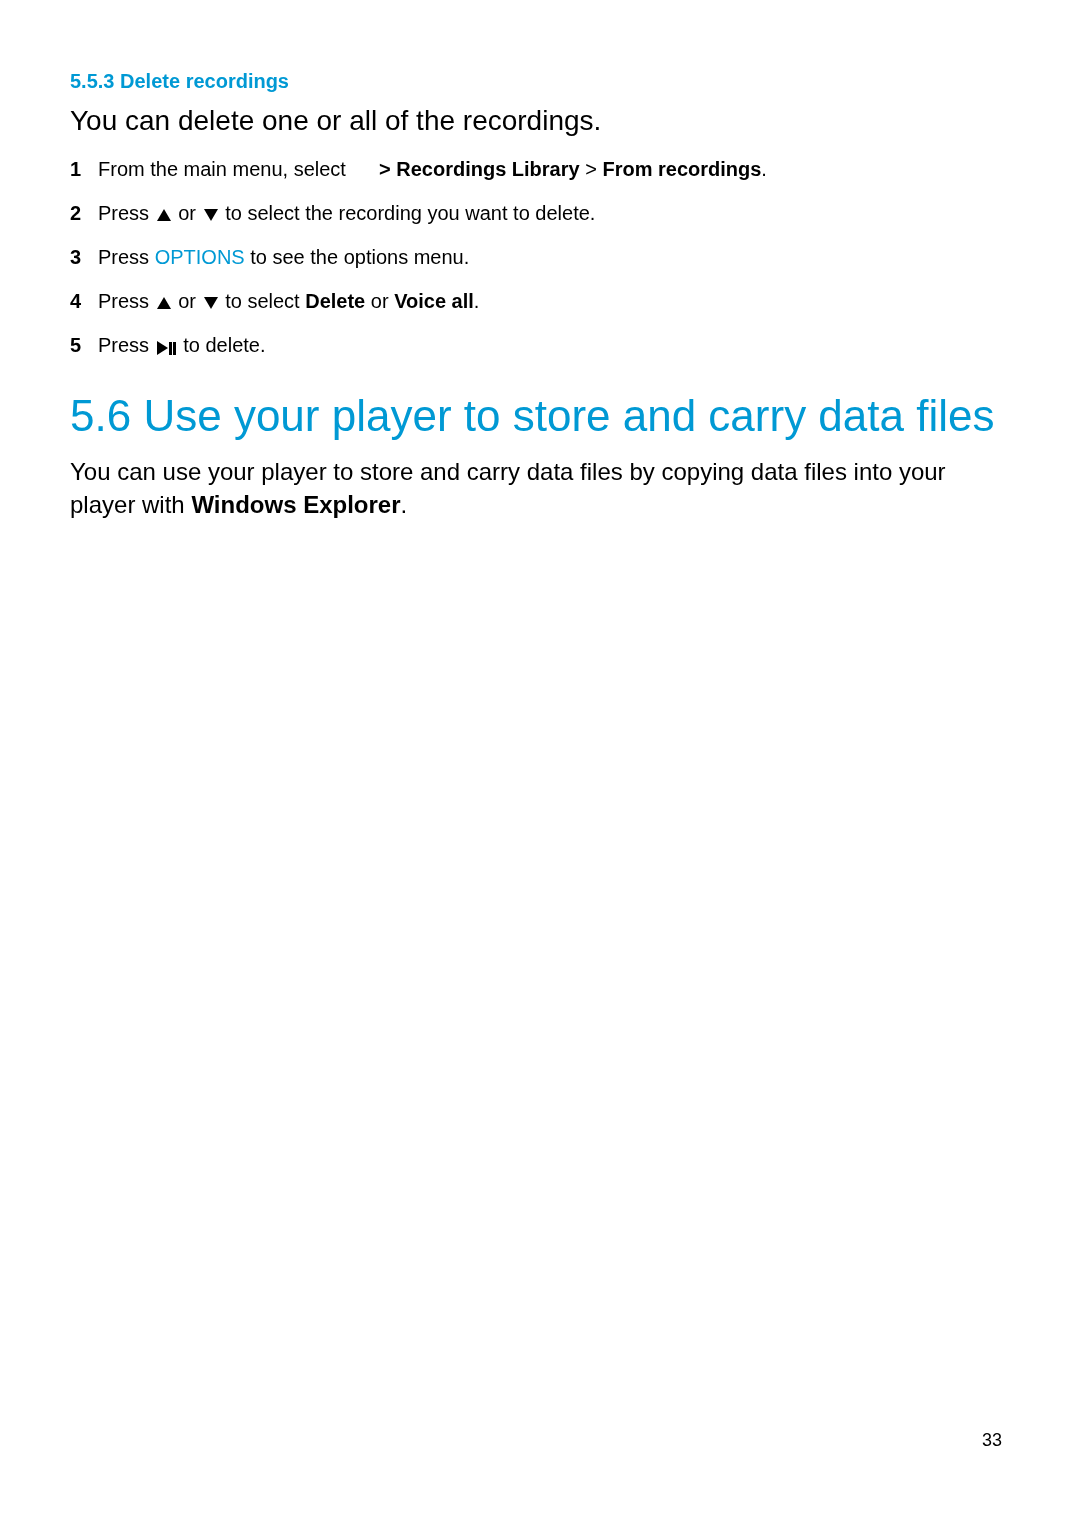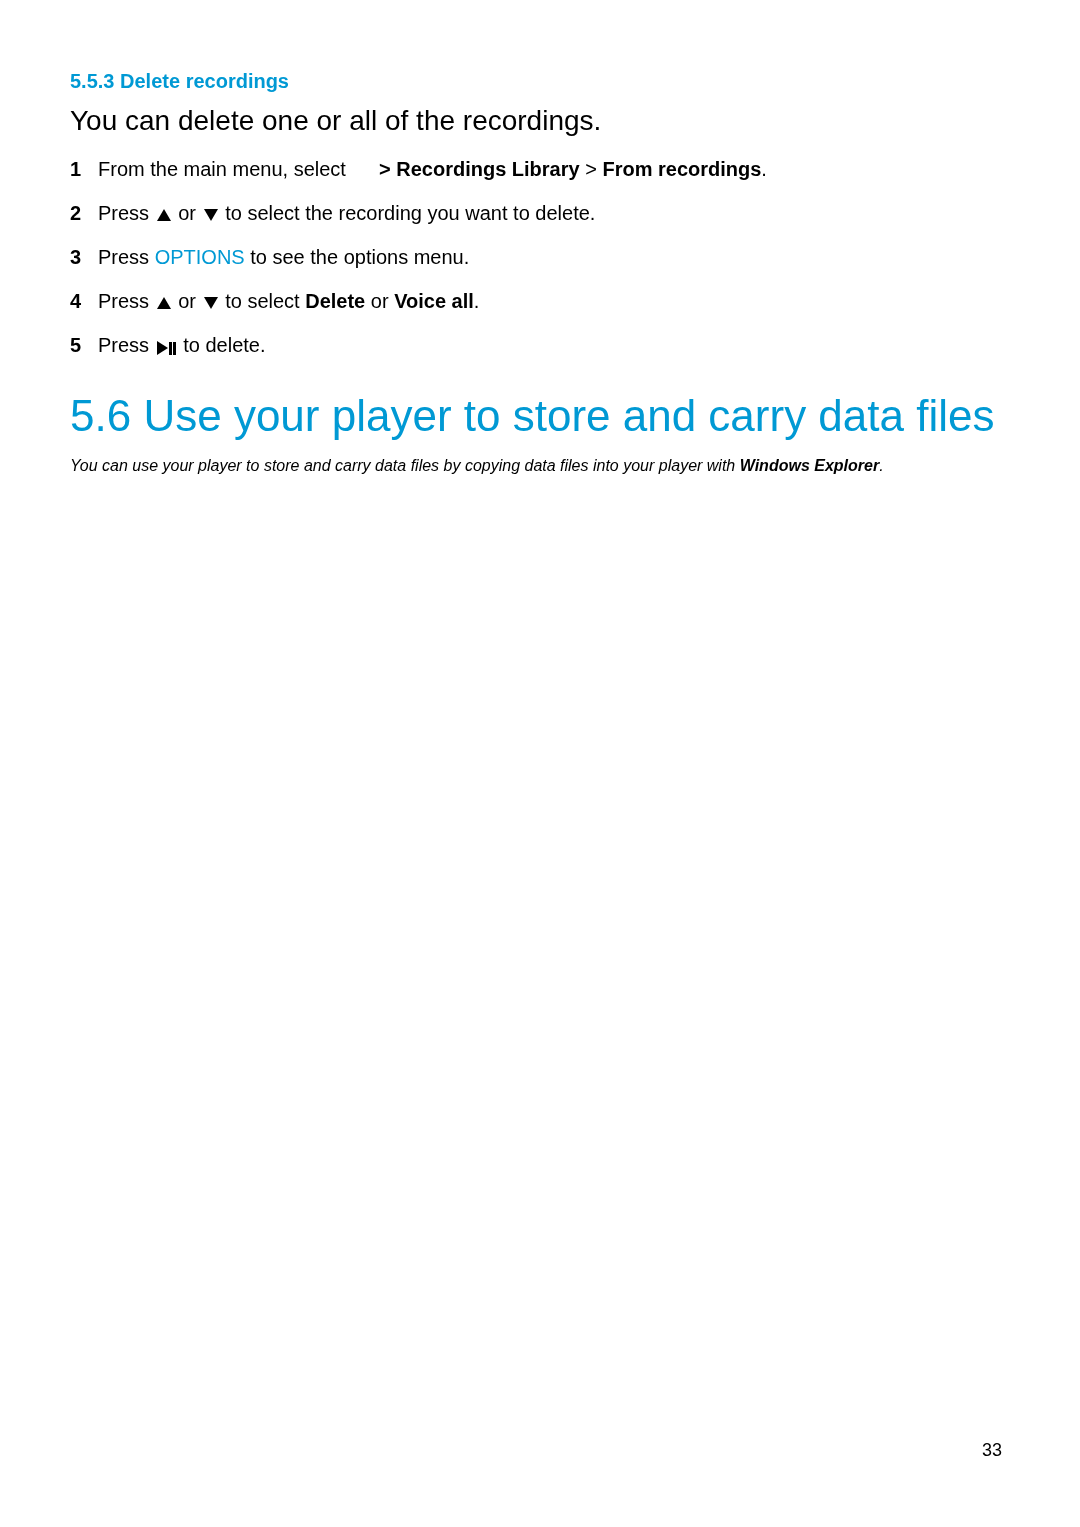--- a/index.html
+++ b/index.html
@@ -55,24 +55,23 @@
     }
     .h2 {
       color: #0099d4;
       font-size: 44px;
       font-weight: normal;
       margin-top: 30px;
       margin-bottom: 14px;
       font-family: 'Gill Sans', 'Segoe UI', Arial, sans-serif;
     }
     .para {
-      font-size: 16px;
+      font-size: 24px;
       font-family: 'Gill Sans', 'Segoe UI', Arial, sans-serif;
       line-height: 1.4;
-      font-style: italic;
     }
     .tri-up {
       display: inline-block;
       width: 0;
       height: 0;
       border-left: 7px solid transparent;
       border-right: 7px solid transparent;
       border-bottom: 12px solid #000;
       vertical-align: middle;
       margin: 0 2px;
@@ -104,21 +103,21 @@
     .pause-bar {
       display: inline-block;
       width: 3px;
       height: 13px;
       background: #000;
       vertical-align: middle;
       margin-left: 1px;
     }
     .page-number {
       position: absolute;
-      bottom: 66px;
+      bottom: 76px;
       right: 78px;
       font-size: 18px;
       font-family: 'Gill Sans', 'Segoe UI', Arial, sans-serif;
     }
     .mic-placeholder{
       display:inline-block;
       width:22px;
     }
   </style>
 </head>

